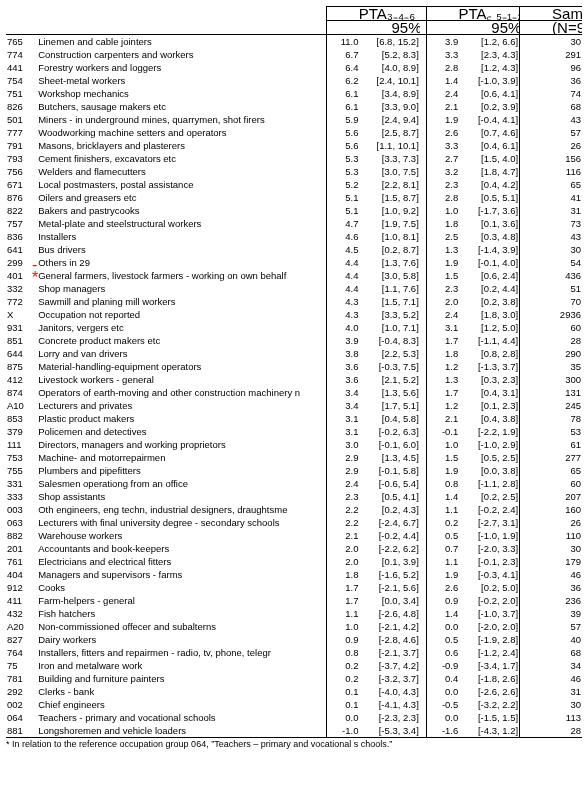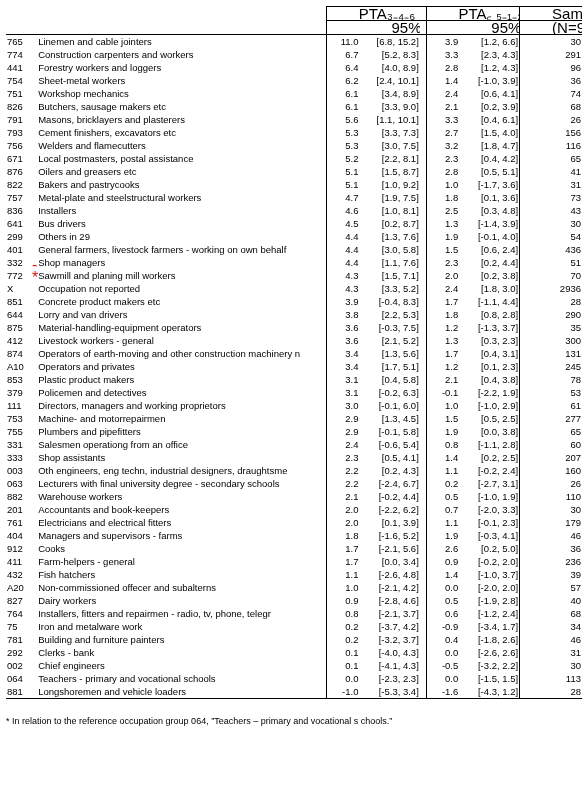--- a/index.html
+++ b/index.html
@@ -32,21 +32,21 @@
     white-space: nowrap;
     overflow: hidden;
   }
   .rt { text-align: right; }
   .btop { border-top: 1px solid #000; }
   .bbot { border-bottom: 1px solid #000; }
   .bleft { border-left: 1px solid #000; }
   .hdr1 td { font-size: 15px; padding-left: 32px; }
   .footnote {
     font-size: 9px;
-    margin-top: 17px;
+    margin-top: 1px;
     white-space: nowrap;
     overflow: hidden;
   }
   .red-marks {
     position: absolute;
     font-size: 16px;
     color: #d9170e;
   }
 </style>
 </head>
@@ -142,20 +142,40 @@
           <td class="">826</td>
           <td class="">Butchers, sausage makers etc</td>
           <td class="bleft rt">6.1</td>
           <td class="rt">[3.3, 9.0]</td>
           <td class=""></td>
           <td class="bleft rt">2.1</td>
           <td class="rt">[0.2, 3.9]</td>
           <td class="bleft rt">68</td>
         </tr>
         <tr>
+          <td class="">501</td>
+          <td class="">Miners - in underground mines, quarrymen, shot firers</td>
+          <td class="bleft rt">5.9</td>
+          <td class="rt">[2.4, 9.4]</td>
+          <td class=""></td>
+          <td class="bleft rt">1.9</td>
+          <td class="rt">[-0.4, 4.1]</td>
+          <td class="bleft rt">43</td>
+        </tr>
+        <tr>
+          <td class="">777</td>
+          <td class="">Woodworking machine setters and operators</td>
+          <td class="bleft rt">5.6</td>
+          <td class="rt">[2.5, 8.7]</td>
+          <td class=""></td>
+          <td class="bleft rt">2.6</td>
+          <td class="rt">[0.7, 4.6]</td>
+          <td class="bleft rt">57</td>
+        </tr>
+        <tr>
           <td class="">791</td>
           <td class="">Masons, bricklayers and plasterers</td>
           <td class="bleft rt">5.6</td>
           <td class="rt">[1.1, 10.1]</td>
           <td class=""></td>
           <td class="bleft rt">3.3</td>
           <td class="rt">[0.4, 6.1]</td>
           <td class="bleft rt">26</td>
         </tr>
         <tr>
@@ -282,20 +302,30 @@
           <td class="">X</td>
           <td class="">Occupation not reported</td>
           <td class="bleft rt">4.3</td>
           <td class="rt">[3.3, 5.2]</td>
           <td class=""></td>
           <td class="bleft rt">2.4</td>
           <td class="rt">[1.8, 3.0]</td>
           <td class="bleft rt">2936</td>
         </tr>
         <tr>
+          <td class="">931</td>
+          <td class="">Janitors, vergers etc</td>
+          <td class="bleft rt">4.0</td>
+          <td class="rt">[1.0, 7.1]</td>
+          <td class=""></td>
+          <td class="bleft rt">3.1</td>
+          <td class="rt">[1.2, 5.0]</td>
+          <td class="bleft rt">60</td>
+        </tr>
+        <tr>
           <td class="">851</td>
           <td class="">Concrete product makers etc</td>
           <td class="bleft rt">3.9</td>
           <td class="rt">[-0.4, 8.3]</td>
           <td class=""></td>
           <td class="bleft rt">1.7</td>
           <td class="rt">[-1.1, 4.4]</td>
           <td class="bleft rt">28</td>
         </tr>
         <tr>
@@ -333,21 +363,21 @@
           <td class="">Operators of earth-moving and other construction machinery n</td>
           <td class="bleft rt">3.4</td>
           <td class="rt">[1.3, 5.6]</td>
           <td class=""></td>
           <td class="bleft rt">1.7</td>
           <td class="rt">[0.4, 3.1]</td>
           <td class="bleft rt">131</td>
         </tr>
         <tr>
           <td class="">A10</td>
-          <td class="">Operators and privates</td>
+          <td class="">Lecturers and privates</td>
           <td class="bleft rt">3.4</td>
           <td class="rt">[1.7, 5.1]</td>
           <td class=""></td>
           <td class="bleft rt">1.2</td>
           <td class="rt">[0.1, 2.3]</td>
           <td class="bleft rt">245</td>
         </tr>
         <tr>
           <td class="">853</td>
           <td class="">Plastic product makers</td>

